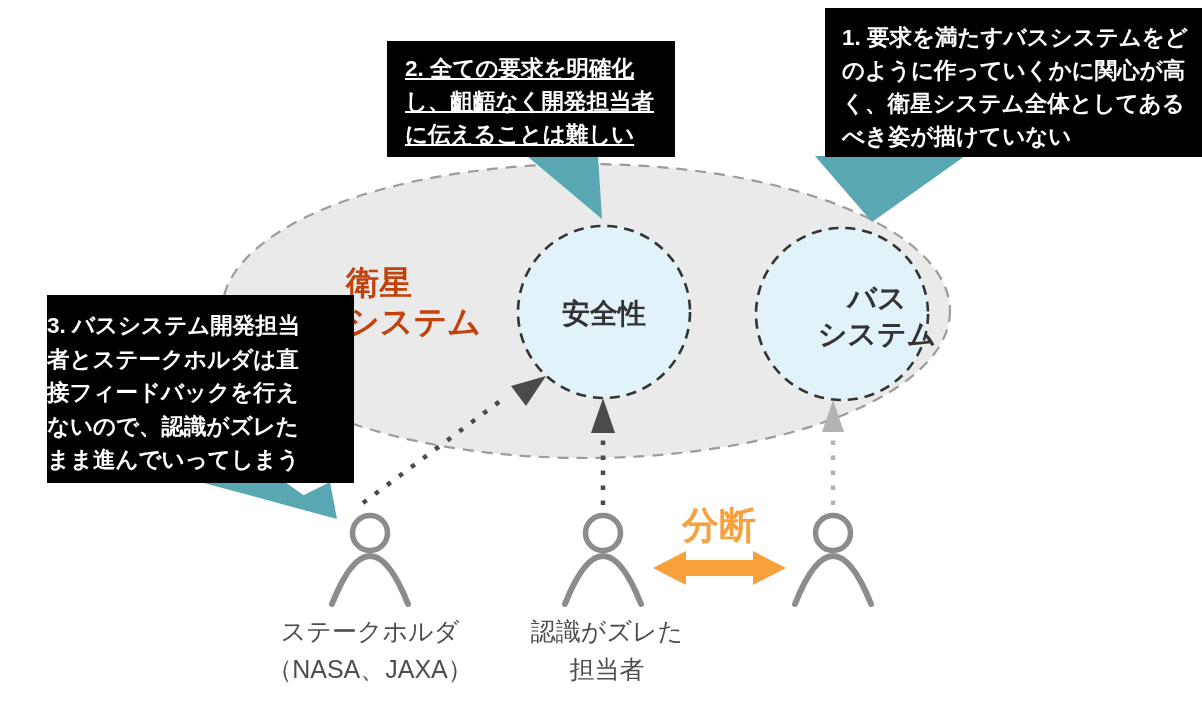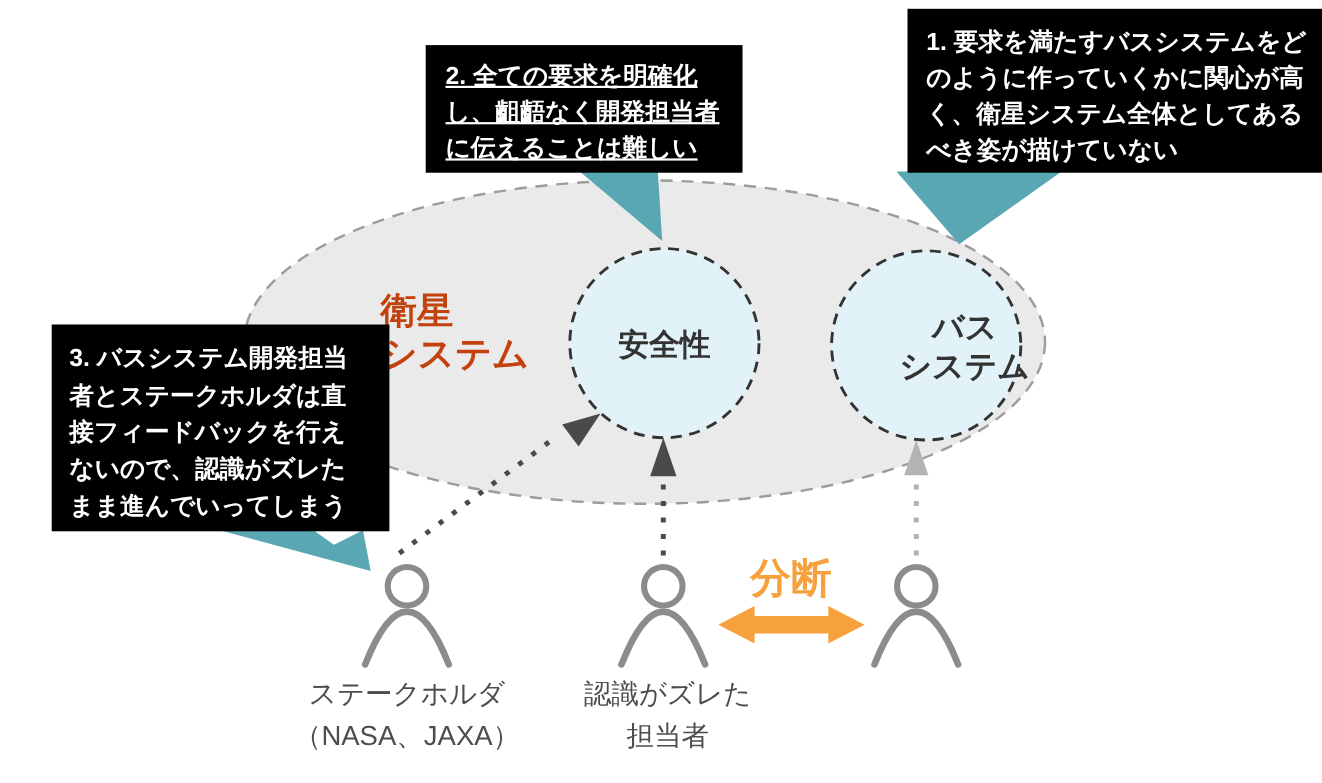--- a/index.html
+++ b/index.html
@@ -7,21 +7,21 @@
     position:relative;width:1202px;height:712px;background:#ffffff;overflow:hidden;
     font-family:"Liberation Sans","DejaVu Sans",sans-serif;
   }
   .canvas svg.bg{position:absolute;left:0;top:0;}
   .callout{
     position:absolute;background:#000000;color:#ffffff;font-weight:bold;
     white-space:pre-line;box-sizing:border-box;z-index:3;margin-left:27px;
   }
   .callout-1{left:798px;top:8px;width:394px;height:149px;padding:13px 17px;font-size:22.5px;line-height:33px;}
   .callout-2{left:360px;top:41px;width:288px;height:116px;padding:11px 18px;font-size:22.5px;line-height:33px;text-decoration:underline;}
-  .callout-3{left:20px;top:295px;width:307px;height:188px;padding:14px 16px;font-size:22.5px;line-height:33.5px;}
+  .callout-3{left:20px;top:295px;width:307px;height:188px;padding:14px 0;font-size:22.5px;line-height:33.5px;}
   .ellipse-label{
     position:absolute;left:346px;top:263px;color:#c2410c;font-weight:bold;
     font-size:33px;line-height:39px;white-space:pre-line;z-index:2;
   }
   .circle-label{
     position:absolute;color:#333333;font-weight:bold;text-align:center;
     white-space:pre-line;z-index:2;transform:translateX(-50%);
   }
   .safety-label{left:604px;top:295px;font-size:28px;}
   .bus-label{left:843px;top:280px;font-size:29px;line-height:36px;margin-left:34px;}

